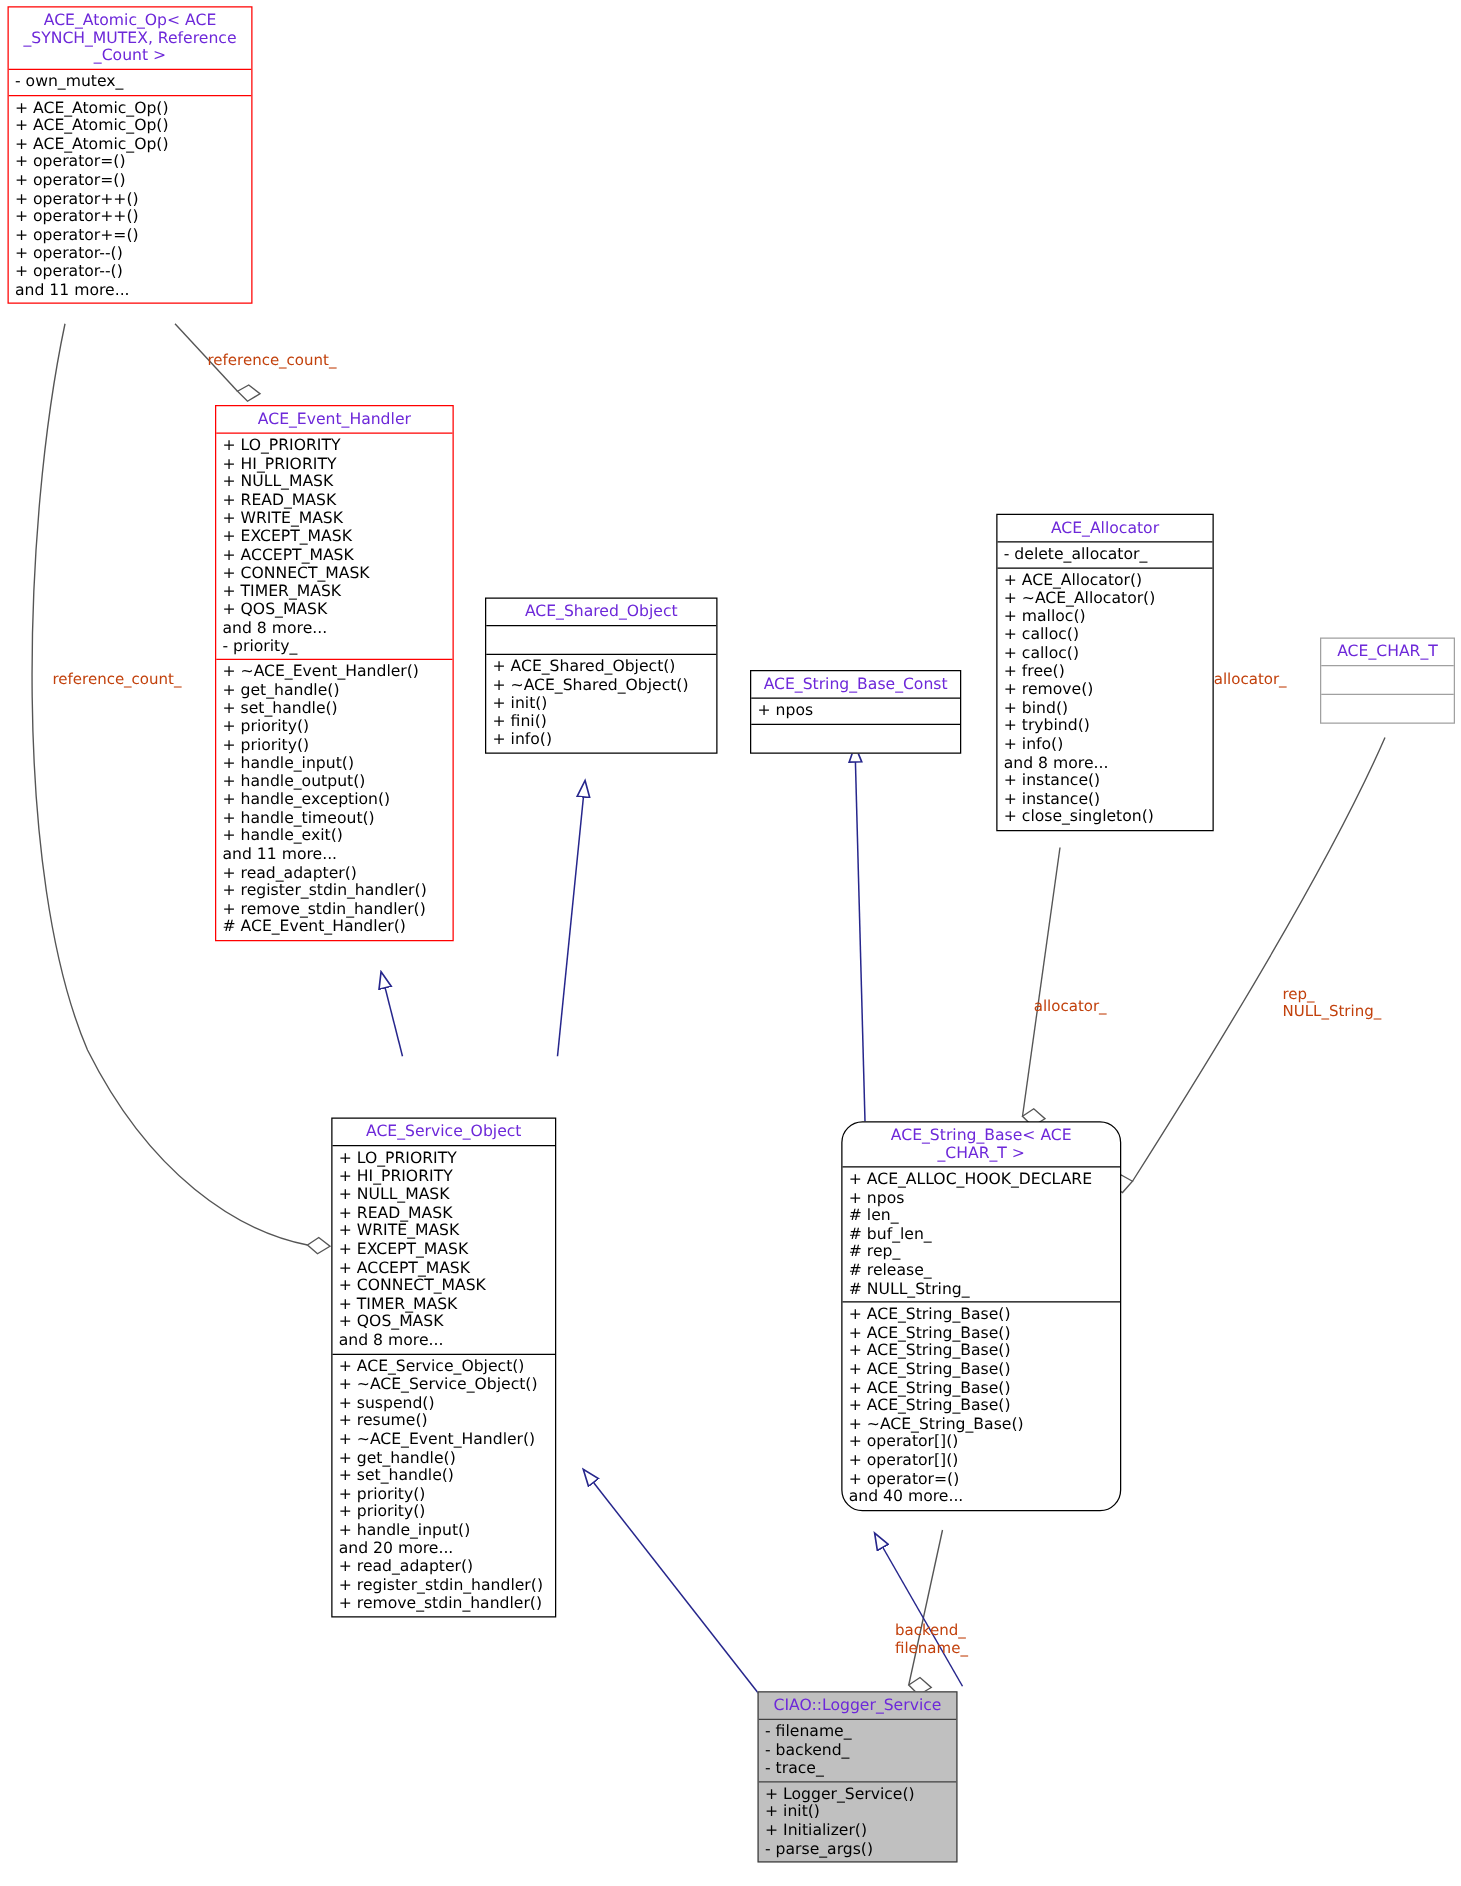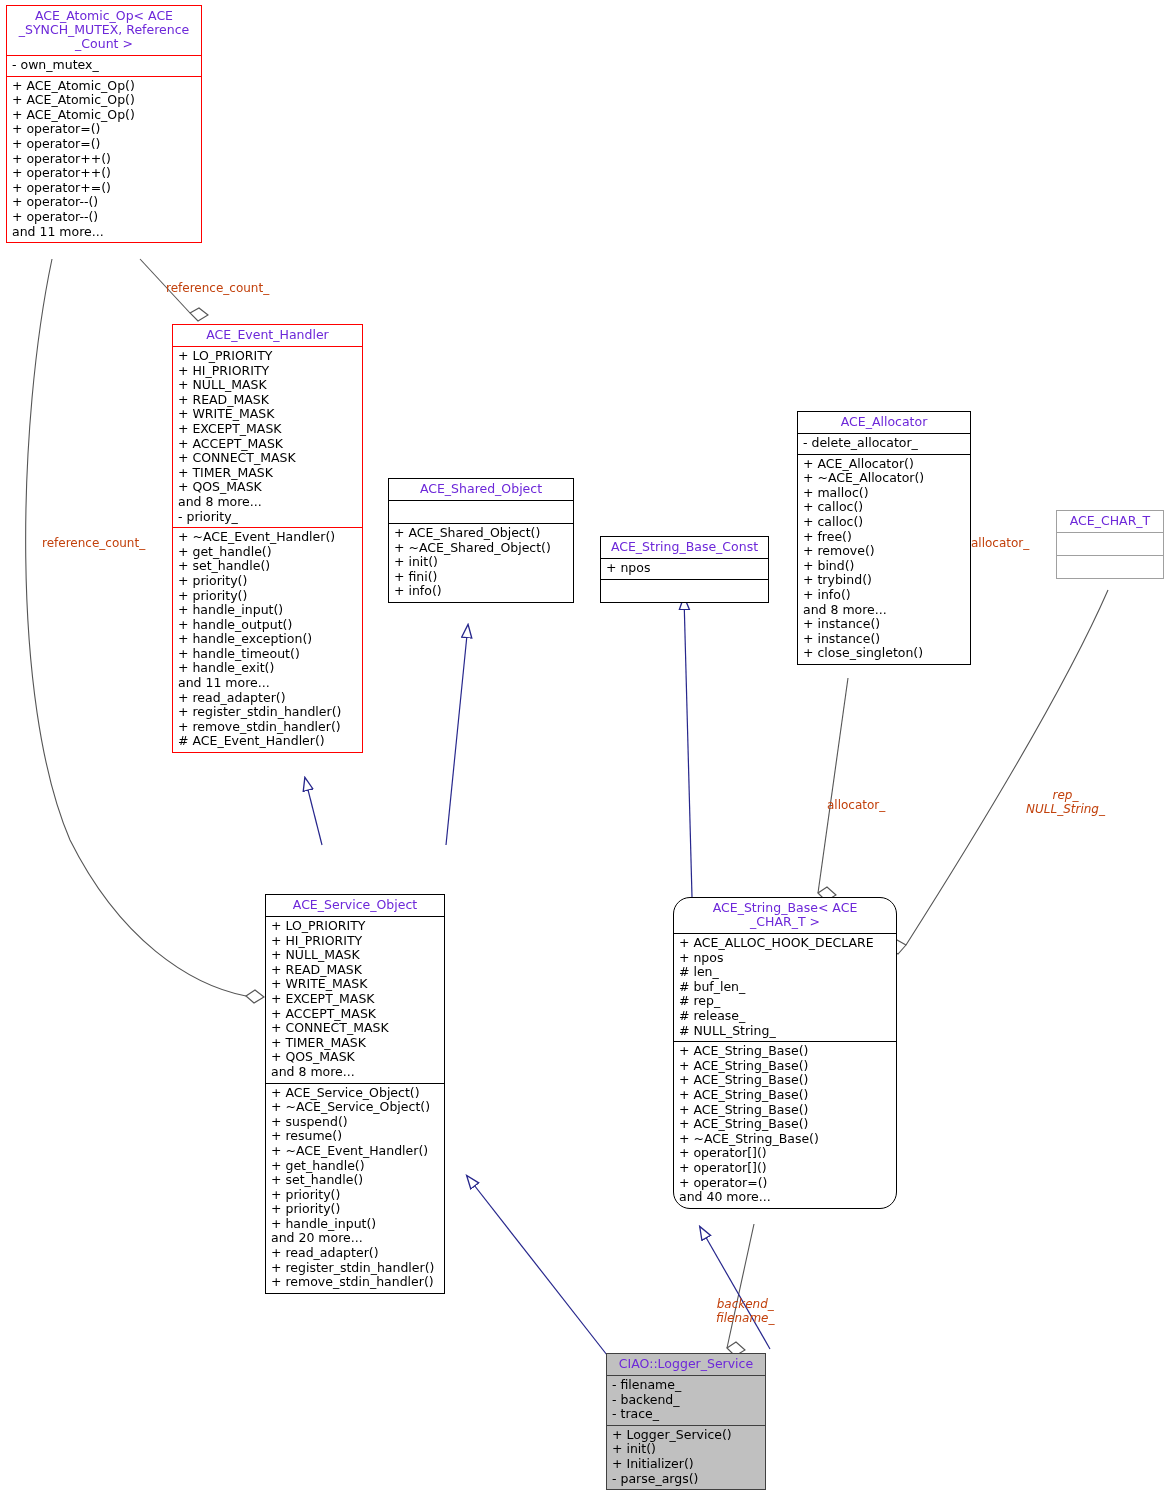--- a/index.html
+++ b/index.html
@@ -16,21 +16,21 @@
   .sect.title{text-align:center;padding:3px 4px 4px 4px;}
   .divider{height:0;border-top:1px solid #000;}
   .uml.red .divider{border-top:1px solid #ff0000;}
   .uml.gray .divider{border-top:1px solid #a0a0a0;}
   .uml.filled .divider{border-top:1px solid #404040;}
 
   .cname{font-size:12.5px;color:#6d28d9;line-height:14px;white-space:pre-line;}
   .mem{font-size:12.5px;color:#000;line-height:14.6px;white-space:nowrap;}
 
   .elabel{position:absolute;font-size:12px;color:#c2410c;line-height:14px;white-space:pre-line;}
-  .elabel.ctr{text-align:center;font-style:italic;}
+  .elabel.ctr{text-align:left;}
 </style>
 </head>
 <body>
 
 <div id="canvas">
 
   <svg class="edges" viewBox="0 0 1169 1509">
     <defs>
       <marker id="inh" markerWidth="13" markerHeight="13" refX="11" refY="5" orient="auto">
         <path d="M 0.5 0.8 L 11.5 5 L 0.5 9.2 z" fill="#ffffff" stroke="#26268c" stroke-width="1.1"></path>

